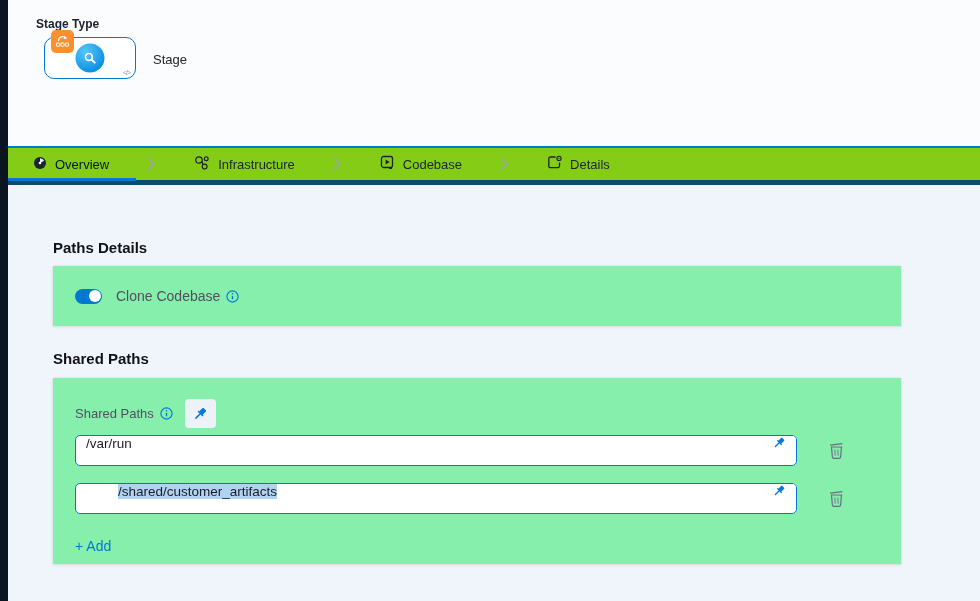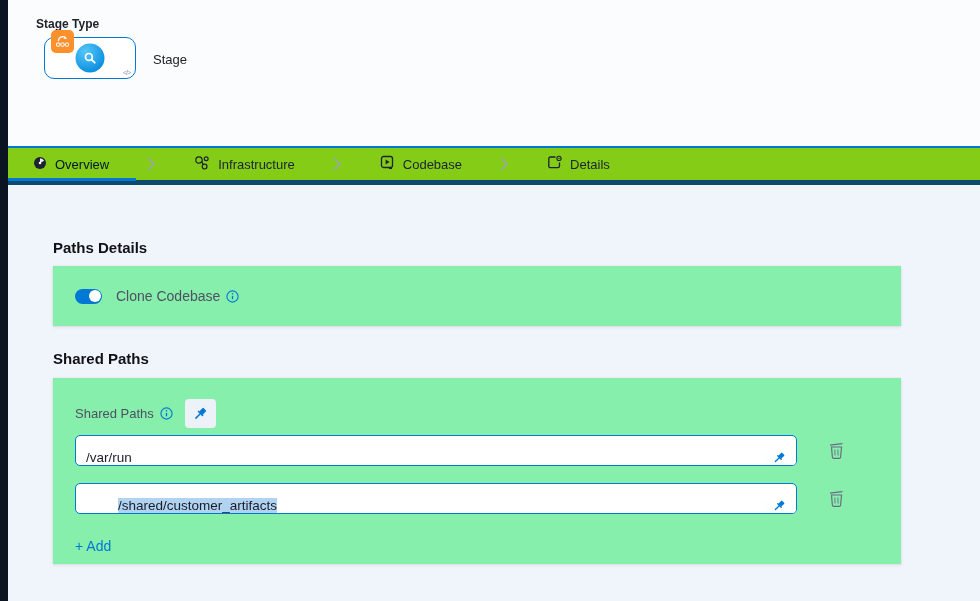--- a/index.html
+++ b/index.html
@@ -47,21 +47,21 @@
 
   .shared-heading { margin-top:24px; }
   .card-shared-paths { margin-top:11px; height:186px; padding:21px 22px; }
   .label-row { display:flex; align-items:center; margin-bottom:7px; }
   .field-label { font-size:13px; color:#4f5162; }
   .pin-button { margin-left:12px; width:31px; height:29px; background:#edf1f8; border:none; border-radius:4px;
                 display:flex; align-items:center; justify-content:center; cursor:pointer; }
 
   .path-row { display:flex; align-items:center; margin-bottom:17px; }
   .path-input { width:722px; height:31px; background:#fff; border:1.5px solid #0278d5; border-radius:5px;
-                display:flex; align-items:flex-end; overflow:hidden; cursor:text; }
+                display:flex; align-items:flex-start; overflow:hidden; cursor:text; }
   .path-text { flex:1; display:flex; align-items:center; padding:0 10px; font-size:13.5px; color:#1c1c28; }
   .path-text .sel { background:#b0d3f1;margin-left:32px; }
   .input-divider { width:1px; background:#ccd5e0; margin:0; }
   .input-pin { width:34px; display:flex; align-items:center; justify-content:center; cursor:pointer; background:#fdfefe; }
   .trash-button { margin-left:31px; background:none; border:none; cursor:pointer; display:flex; align-items:center; }
 
   .add-link { display:inline-block; margin-top:7px; font-size:14px; color:#0278d5; text-decoration:none; cursor:pointer; }
 </style>
 </head>
 <body>

